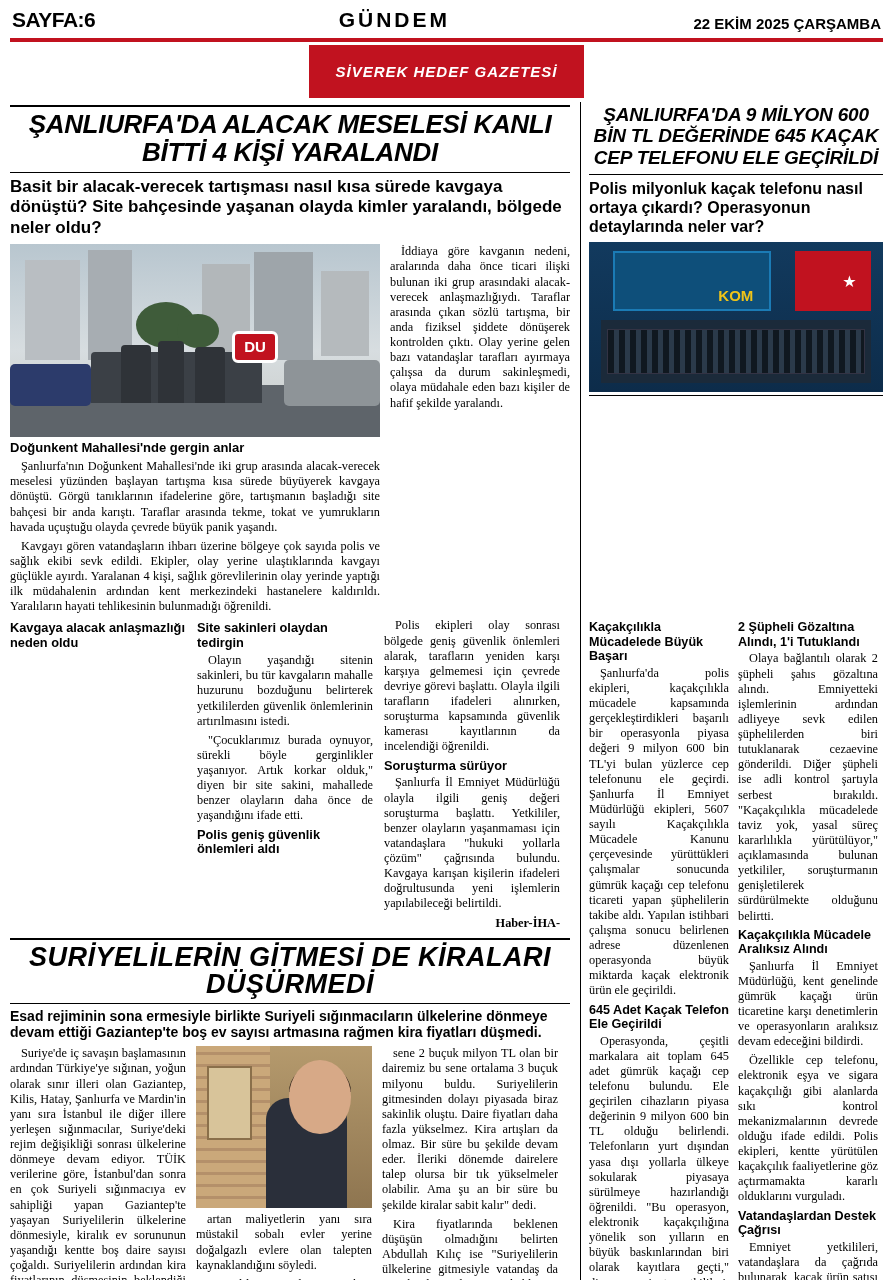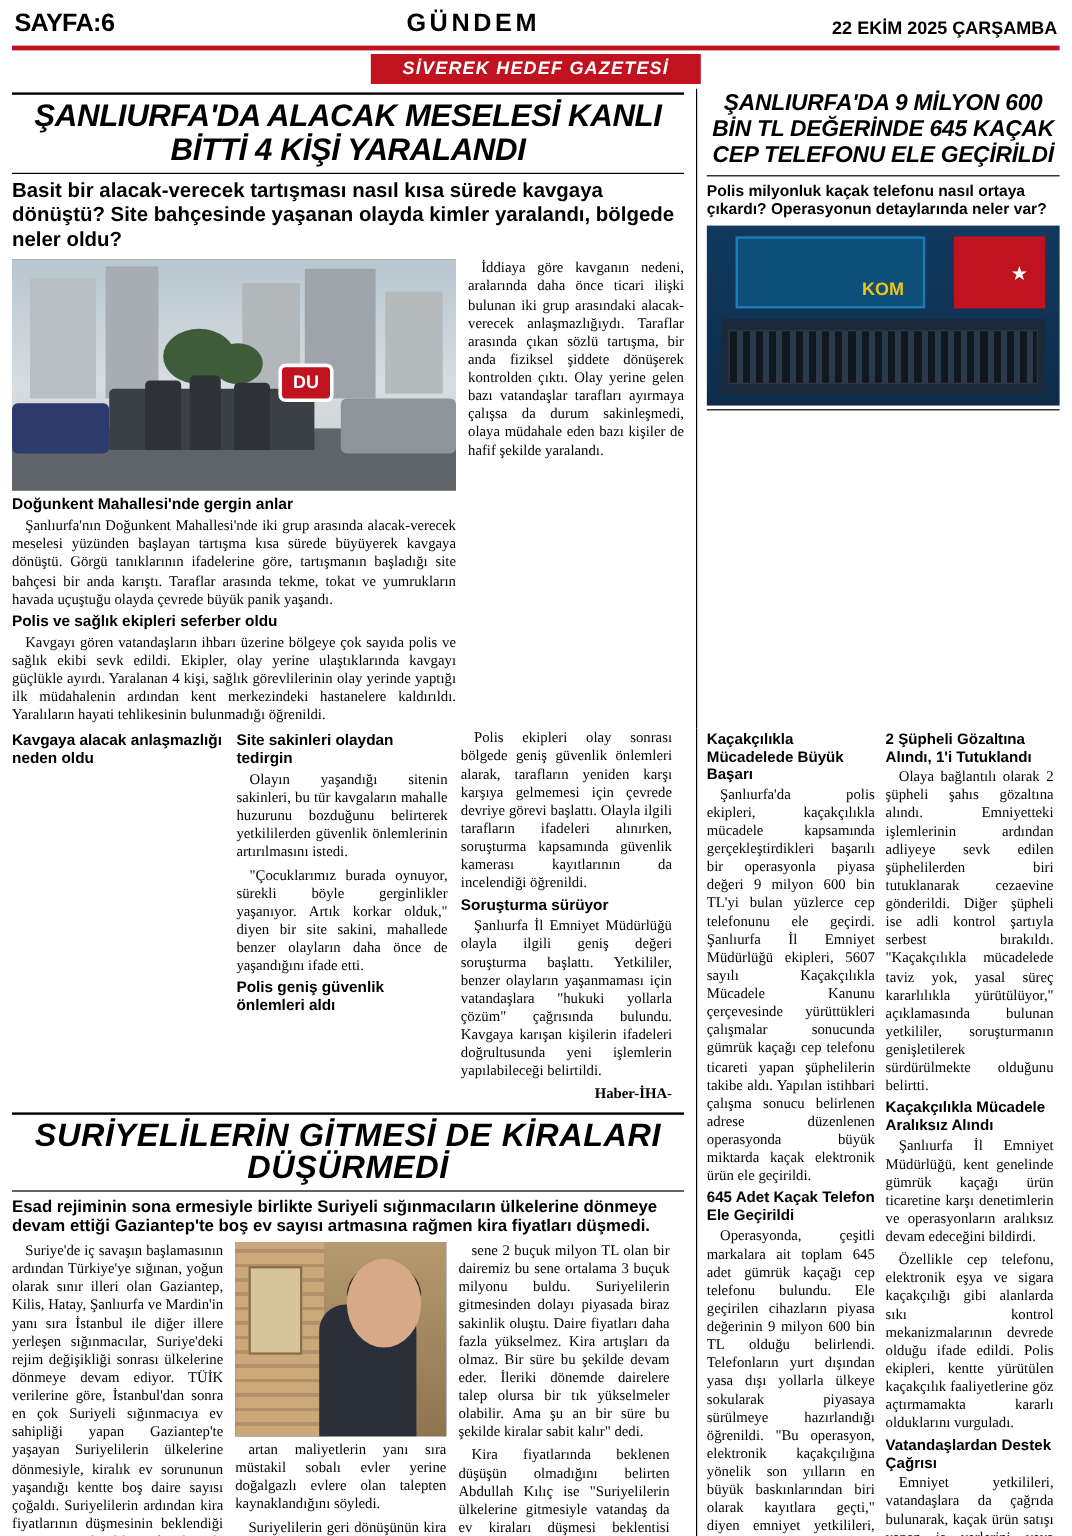--- a/index.html
+++ b/index.html
@@ -18,21 +18,21 @@
   .masthead { display:flex; align-items:flex-end; justify-content:space-between; padding: 2px 2px 4px 2px; }
   .masthead .pageno { font-family:"Liberation Sans", sans-serif; font-weight:bold; font-size:21px; letter-spacing:-0.5px; }
   .masthead .section { font-family:"Liberation Sans", sans-serif; font-weight:bold; font-size:21px; letter-spacing:3px; }
   .masthead .date { font-family:"Liberation Sans", sans-serif; font-weight:bold; font-size:15px; }
   .rule-thick { height:4px; background:#c1121f; margin:2px 0 0 0; }
 
   .gazette-bar { text-align:center; margin: 3px 0 4px 0; }
   .gazette-bar span {
     display:inline-block; background:#c1121f; color:#fff;
     font-family:"Liberation Sans", sans-serif; font-weight:bold; font-style:italic;
-    font-size:15px; letter-spacing:1px; padding: 4px 26px;
+    font-size:15px; letter-spacing:1px; padding: 18px 26px;
   }
 
   
   .top-area { display:flex; gap:10px; }
   .left-col { width:560px; }
   .right-col { width:303px; border-left:1px solid #000; padding-left:8px; }
 
   
   h1.head-main {
     font-family:"Liberation Sans", sans-serif; font-weight:bold; font-style:italic;
@@ -40,21 +40,21 @@
   }
   h1.head-right {
     font-family:"Liberation Sans", sans-serif; font-weight:bold; font-style:italic;
     font-size:19px; line-height:1.12; text-align:center; margin:2px 0 6px 0; letter-spacing:-0.2px;
   }
   .sub-lead {
     font-family:"Liberation Sans", sans-serif; font-weight:bold; font-size:17px;
     line-height:1.2; margin:0 0 6px 0;
   }
   .sub-lead-right {
-    font-family:"Liberation Sans", sans-serif; font-weight:bold; font-size:13px;
+    font-family:"Liberation Sans", sans-serif; font-weight:bold; font-size:16px;
     line-height:1.2; margin:0 0 6px 0;
   }
   .hr-b { border-top:2px solid #000; margin:3px 0 4px 0; }
   .hr-t { border-top:1px solid #000; margin:3px 0 4px 0; }
 
   
   .photo { position:relative; overflow:hidden; background:#6a7480; }
   .photo-main { width:100%; height:193px; margin-bottom:4px; }
   .photo-right { width:100%; height:150px; margin-bottom:4px; }
 
@@ -142,21 +142,20 @@
             <div class="ph1-crowd" style="left:40%; top:50%; width:7%; height:32%;"></div>
             <div class="ph1-crowd" style="left:50%; top:53%; width:8%; height:29%;"></div>
             <div class="ph1-car" style="left:0%; top:62%; width:22%; height:22%; background:#2c3b6b;"></div>
             <div class="ph1-car" style="left:74%; top:60%; width:26%; height:24%; background:#8e9498;"></div>
             <div class="ph1-sign" style="left:60%; top:40%; width:46px; height:32px;">
                 <b>DU</b>
               </div>
           </div>
           <div class="caption-bold">Doğunkent Mahallesi'nde gergin anlar</div>
           <p class="body">Şanlıurfa'nın Doğunkent Mahallesi'nde iki grup arasında alacak-verecek meselesi yüzünden başlayan tartışma kısa sürede büyüyerek kavgaya dönüştü. Görgü tanıklarının ifadelerine göre, tartışmanın başladığı site bahçesi bir anda karıştı. Taraflar arasında tekme, tokat ve yumrukların havada uçuştuğu olayda çevrede büyük panik yaşandı.</p>
-          <h3 class="sub">Polis ve sağlık ekipleri seferber oldu</h3>
           <p class="body">Kavgayı gören vatandaşların ihbarı üzerine bölgeye çok sayıda polis ve sağlık ekibi sevk edildi. Ekipler, olay yerine ulaştıklarında kavgayı güçlükle ayırdı. Yaralanan 4 kişi, sağlık görevlilerinin olay yerinde yaptığı ilk müdahalenin ardından kent merkezindeki hastanelere kaldırıldı. Yaralıların hayati tehlikesinin bulunmadığı öğrenildi.</p>
         </div>
         <div style="width:180px; padding-top:0;">
           <p class="body">İddiaya göre kavganın nedeni, aralarında daha önce ticari ilişki bulunan iki grup arasındaki alacak-verecek anlaşmazlığıydı. Taraflar arasında çıkan sözlü tartışma, bir anda fiziksel şiddete dönüşerek kontrolden çıktı. Olay yerine gelen bazı vatandaşlar tarafları ayırmaya çalışsa da durum sakinleşmedi, olaya müdahale eden bazı kişiler de hafif şekilde yaralandı.</p>
         </div>
       </div>
     </div>
 
     <div class="right-col">
       <h1 class="head-right">ŞANLIURFA'DA 9 MİLYON 600 BİN TL DEĞERİNDE 645 KAÇAK CEP TELEFONU ELE GEÇİRİLDİ</h1>

